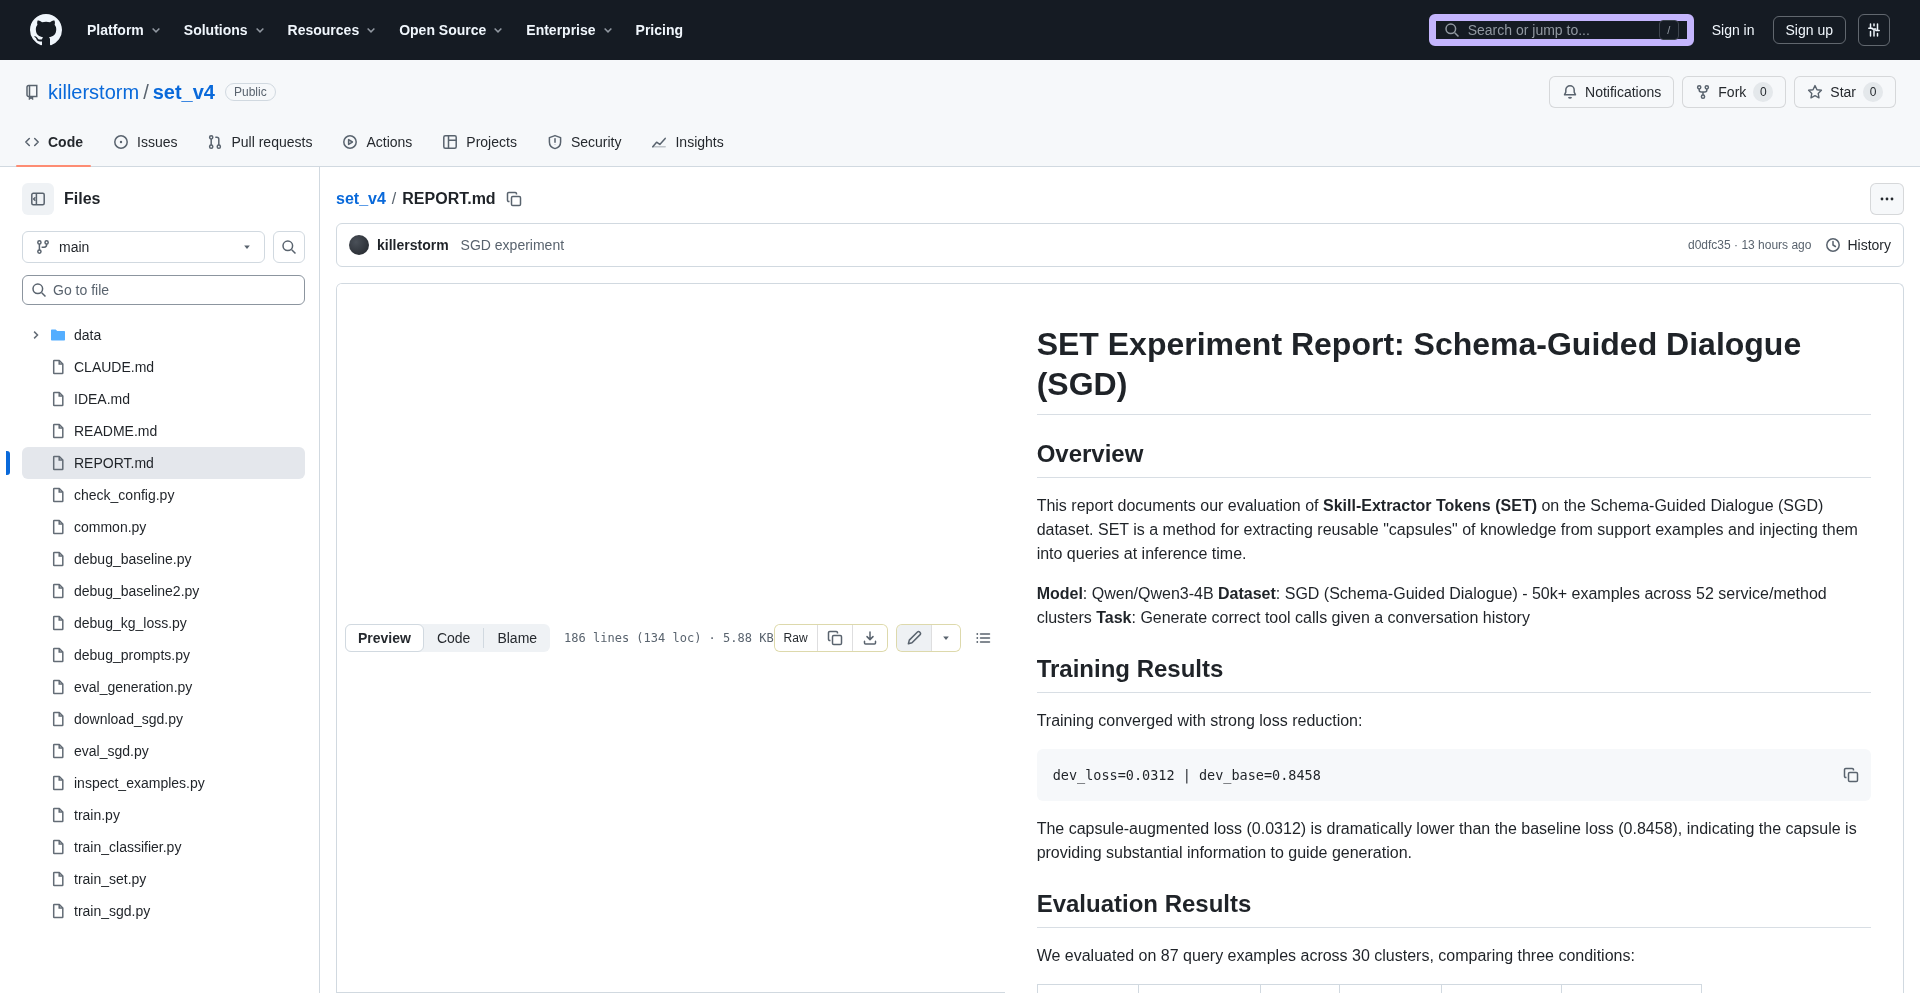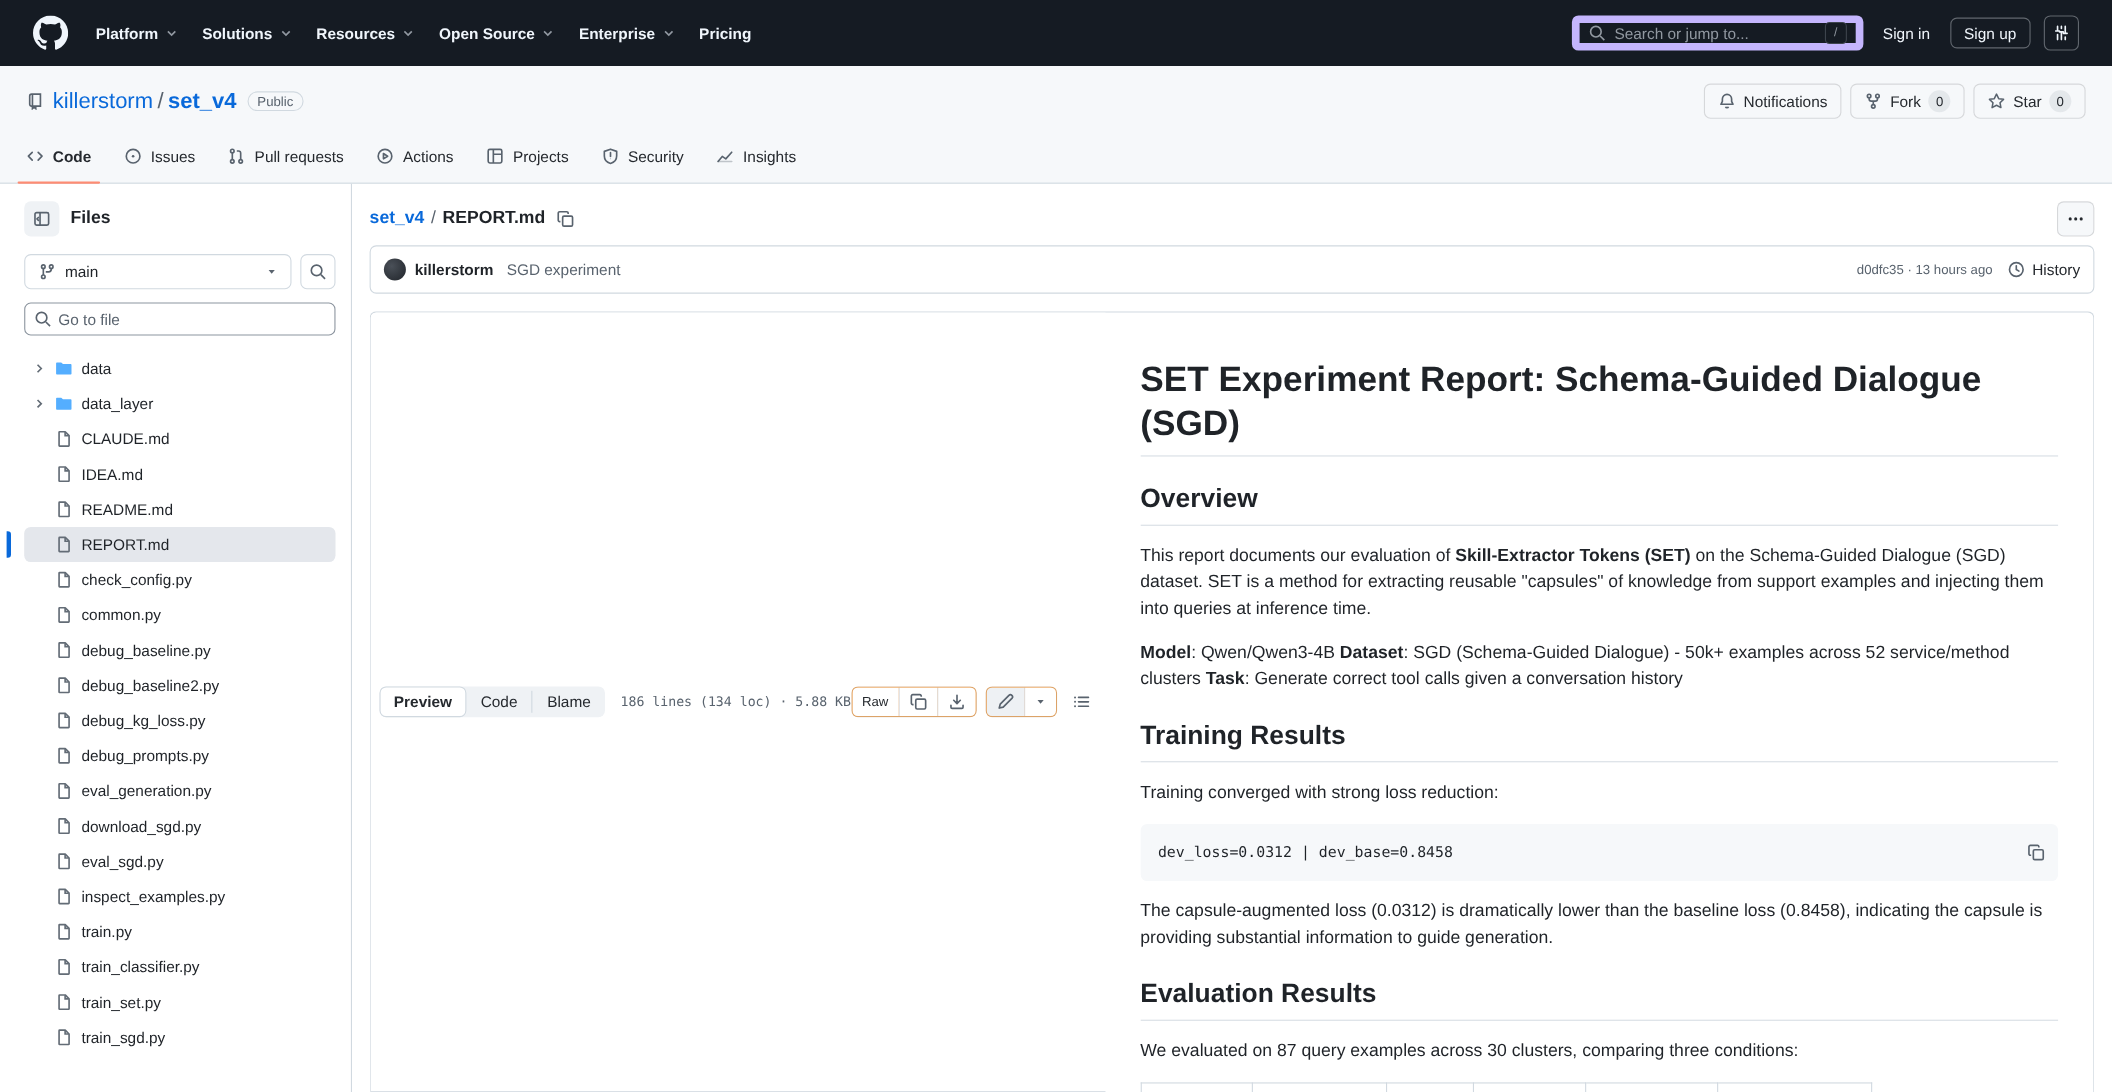--- a/index.html
+++ b/index.html
@@ -82,21 +82,21 @@
 .history-link .hicon{color:#59636e}
 
 .file-box{flex:1;border:1px solid #d1d9e0;border-bottom:none;border-radius:6px 6px 0 0;display:flex;flex-direction:row;overflow:hidden;background:#fff}
 .file-toolbar{display:flex;align-items:center;padding:8px;border-bottom:1px solid #d1d9e0;background:#fff;flex:0 0 auto}
 .seg{display:flex;background:#eff2f5;border-radius:6px;height:28px;align-items:stretch}
 .seg-item{display:flex;align-items:center;padding:0 12px;font-size:14px;color:#25292e;cursor:pointer;border:1px solid transparent;border-radius:6px;position:relative}
 .seg-item.active{background:#fff;border-color:#d1d9e0;font-weight:600}
 .seg-divider{width:1px;background:#d1d9e0;margin:4px 0}
 .file-meta{font-size:12px;font-family:"DejaVu Sans Mono","Liberation Mono",monospace;color:#59636e;margin-left:14px}
 .toolbar-right{margin-left:auto;display:flex;align-items:center;gap:8px}
-.btn-group{display:flex;border:1px solid rgba(31,35,40,.15);border-radius:6px;height:28px;background:#fdba74;overflow:hidden}
+.btn-group{display:flex;border:1px solid rgba(31,35,40,.15);border-radius:6px;height:28px;background:#fef9c3;overflow:hidden}
 .btn-group>*{display:flex;align-items:center;padding:0 9px;color:#25292e;cursor:pointer;background:#fff;border:none;border-left:1px solid rgba(31,35,40,.15)}
 .btn-group>*:first-child{border-left:none}
 .raw-label{font-size:12px;font-weight:500}
 .btn-group .gico{color:#59636e}
 .edit-seg{background:#eef1f4}
 .ghost-iconbtn{width:28px;height:28px;display:flex;align-items:center;justify-content:center;color:#59636e;border:none;background:none;cursor:pointer;border-radius:6px}
 
 
 .markdown-wrap{flex:1;overflow:hidden;padding:40px 32px 0}
 .markdown-body{max-width:1012px;margin:0 auto;font-size:16px;line-height:24px;color:#1f2328}
@@ -367,34 +367,20 @@
           </span>
           <span class="icon-folder">
             <svg width="16" height="16" viewBox="0 0 16 16">
               <path d="M1.75 2.5h3.9l1.6 1.5h7a.75.75 0 0 1 .75.75v8a.75.75 0 0 1-.75.75H1.75a.75.75 0 0 1-.75-.75V3.25a.75.75 0 0 1 .75-.75z" fill="currentColor"></path>
             </svg>
           </span>
 
           <span>data</span>
         </div>
 
-        <div class="tree-row folder">
-          <span class="chevron">
-            <svg width="12" height="12" viewBox="0 0 16 16" fill="none" stroke="currentColor" stroke-width="2">
-              <path d="M5.5 3.5 10 8l-4.5 4.5"></path>
-            </svg>
-          </span>
-          <span class="icon-folder">
-            <svg width="16" height="16" viewBox="0 0 16 16">
-              <path d="M1.75 2.5h3.9l1.6 1.5h7a.75.75 0 0 1 .75.75v8a.75.75 0 0 1-.75.75H1.75a.75.75 0 0 1-.75-.75V3.25a.75.75 0 0 1 .75-.75z" fill="currentColor"></path>
-            </svg>
-          </span>
-
-          <span>data_layer</span>
-        </div>
 
         <div class="tree-row">
           <span class="chevron">
             <svg width="12" height="12" viewBox="0 0 16 16" fill="none" stroke="currentColor" stroke-width="2">
               <path d="M5.5 3.5 10 8l-4.5 4.5"></path>
             </svg>
           </span>
 
           <span class="icon-file">
             <svg width="16" height="16" viewBox="0 0 16 16" fill="none" stroke="currentColor" stroke-width="1.5">

